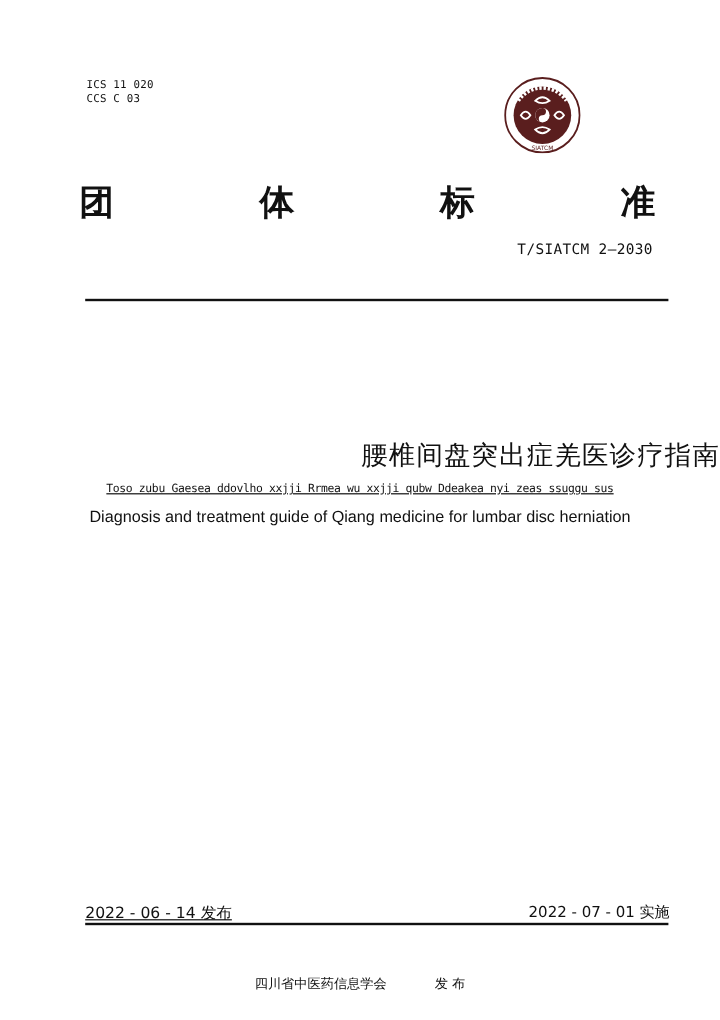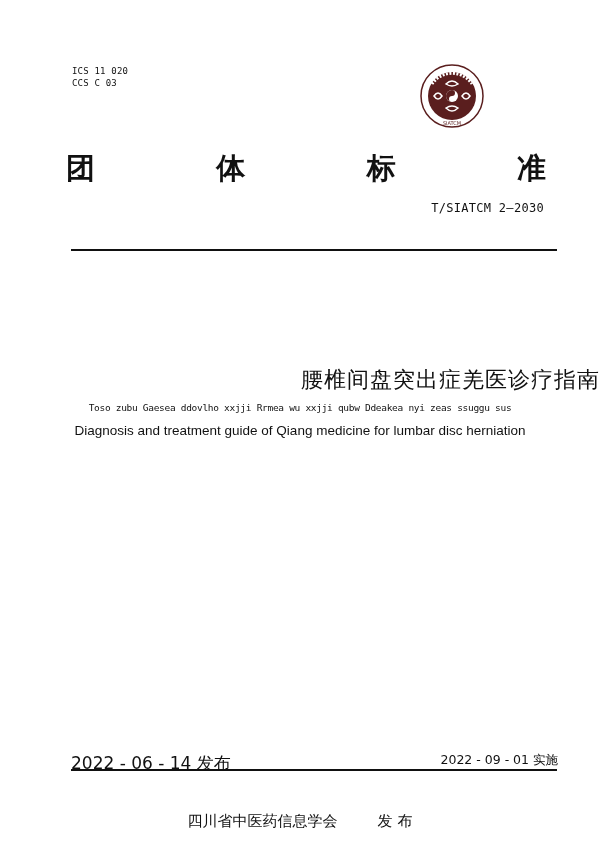--- a/index.html
+++ b/index.html
@@ -12,26 +12,26 @@
     .title-row { left: 66px; top: 112px; width: 480px; height: 40px;
                  display: flex; justify-content: space-between;
                  font-size: 29px; font-weight: bold; line-height: 40px; }
     .std-no { right: 56px; top: 165px; font-family: "DejaVu Sans Mono", monospace;
               font-size: 12px; letter-spacing: 0.3px; }
     .rule { left: 71px; width: 486px; height: 1.5px; background: #111; }
     .main-title { left: 0; width: 600px; top: 329px; text-align: right;
                   font-size: 22px; letter-spacing: 1px; }
     .qiang-title { left: 0; width: 600px; top: 366px; text-align: center;
                    font-family: "DejaVu Sans Mono", monospace; font-size: 9.5px;
-                   letter-spacing: -0.3px; }
+                   letter-spacing: -0.3px; text-decoration: underline; }
     .en-title { left: 0; width: 600px; top: 387px; text-align: center;
                 font-family: Liberation Sans, sans-serif; font-size: 13.5px; }
-    .date-left { left: 71px; top: 716px; font-size: 17px; }
+    .date-left { left: 71px; top: 716px; font-size: 13px; text-decoration: underline; }
     .date-right { right: 42px; top: 716px; font-size: 12.5px; }
-    .publisher { left: 0; width: 600px; top: 776px; text-align: center; font-size: 15px; }
+    .publisher { left: 0; width: 600px; top: 776px; text-align: center; font-size: 11px; }
     .publisher .gap { display: inline-block; width: 40px; }
   </style>
 </head>
 <body>
 
 <div class="abs codes">
   <div>ICS 11 020</div>
   <div>CCS C 03</div>
 </div>
 
@@ -59,19 +59,19 @@
 
 <div class="abs std-no">T/SIATCM 2—2030</div>
 
 <div class="abs rule" style="top:213px;"></div>
 
 <div class="abs main-title">腰椎间盘突出症羌医诊疗指南</div>
 <div class="abs qiang-title">Toso zubu Gaesea ddovlho xxjji Rrmea wu xxjji qubw Ddeakea nyi zeas ssuggu sus</div>
 <div class="abs en-title">Diagnosis and treatment guide of Qiang medicine for lumbar disc herniation</div>
 
 <div class="abs date-left">2022 - 06 - 14 发布</div>
-<div class="abs date-right">2022 - 09 - 01 实施</div>
+<div class="abs date-right">2022 - 07 - 01 实施</div>
 
 <div class="abs rule" style="top:733px;"></div>
 
 <div class="abs publisher">
   <span>四川省中医药信息学会</span><span class="gap"></span><span>发 布</span>
 </div>
 
 </body></html>

